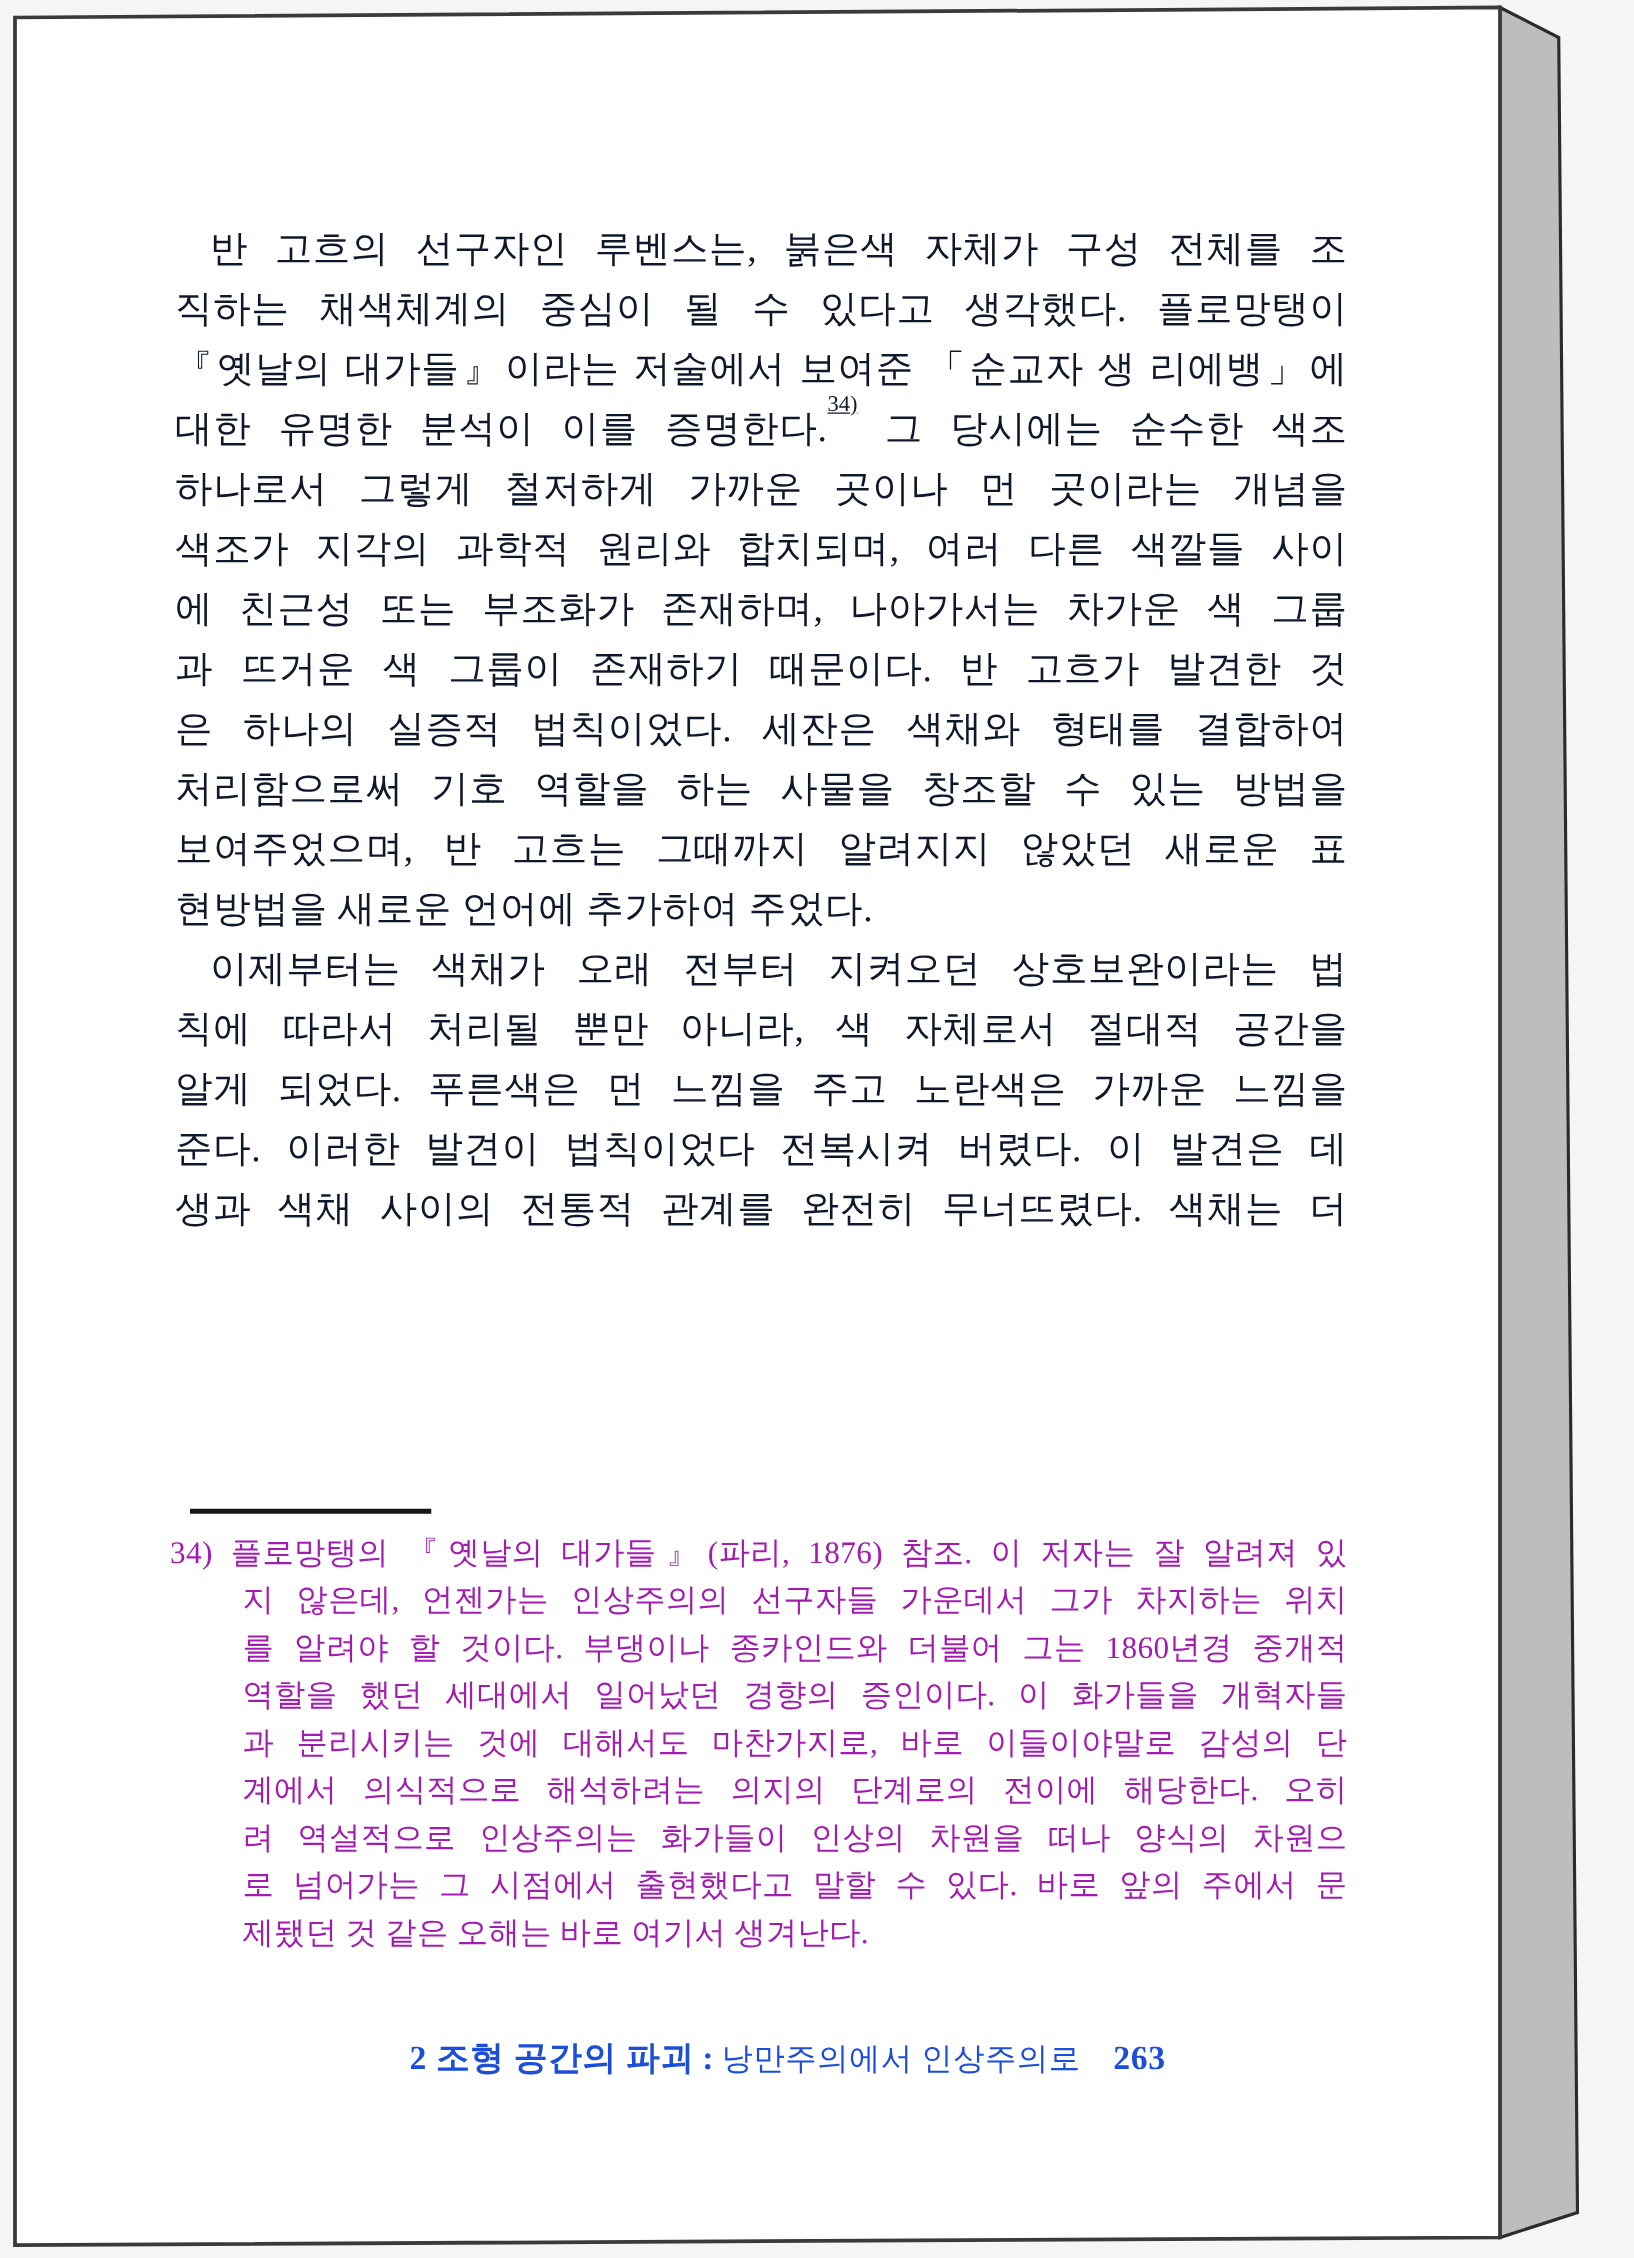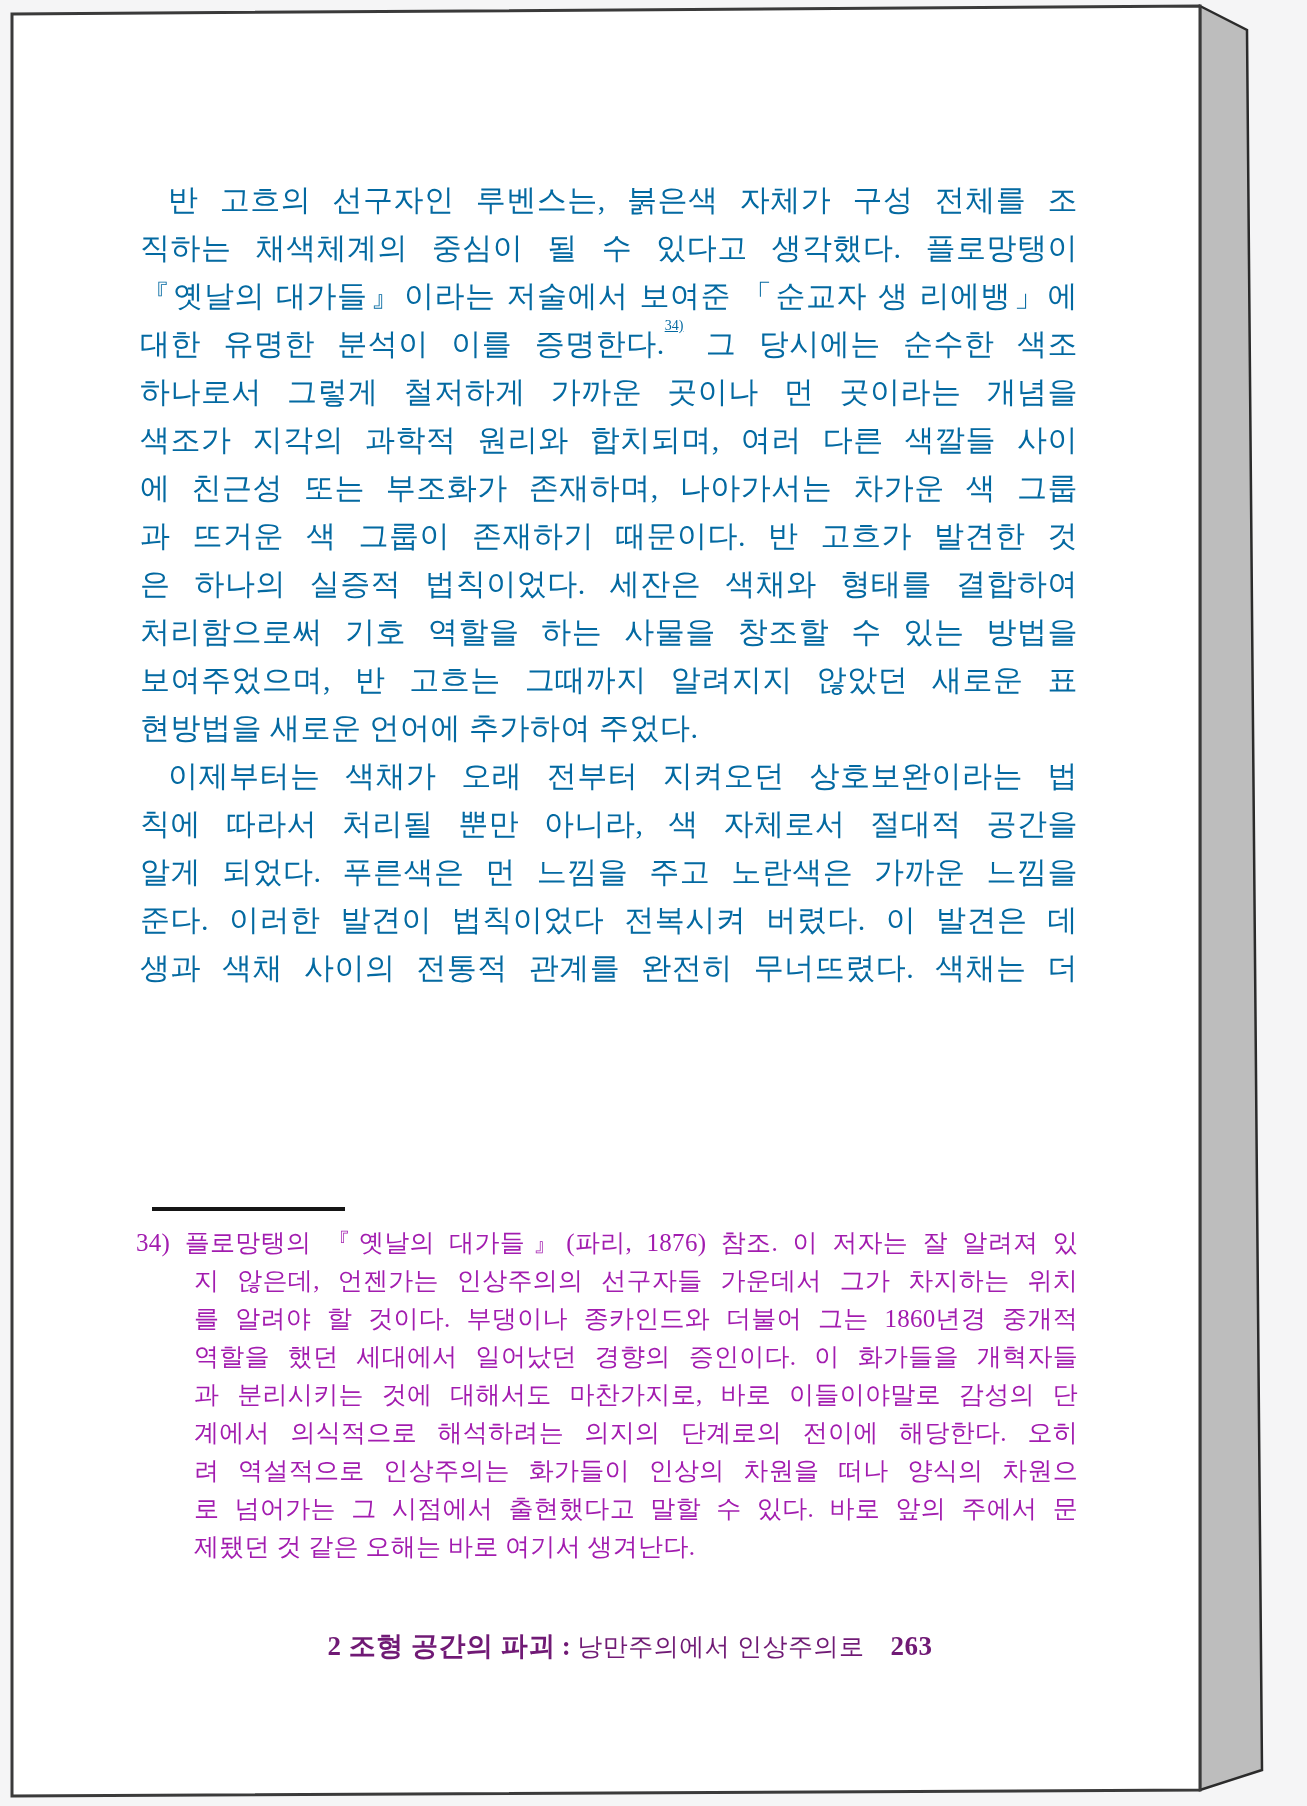--- a/index.html
+++ b/index.html
@@ -16,32 +16,32 @@
   }
   .bg-svg { position: absolute; left: 0; top: 0; }
 
   .page-content { position: absolute; left: 0; top: 0; width: 1307px; height: 1806px; }
 
   .body-text {
     position: absolute;
     left: 140px; top: 176px; width: 938px;
     font-size: 30px; line-height: 48px;
     letter-spacing: 0.5px;
-    color: #0369a1;
+    color: #0f172a;
   }
   .bline {
     text-align: justify;
     text-align-last: justify;
     white-space: normal;
   }
   .bline.indent { padding-left: 28px; }
   .bline.pl { text-align-last: left; }
 
   .fnref {
-    font-size: 14px;
+    font-size: 18px;
     line-height: 0;
     position: relative; top: -13px;
     letter-spacing: 0;
     text-decoration: underline;
   }
 
   .fn-sep {
     position: absolute;
     left: 152px; top: 1207px;
     width: 193px; height: 4px;
@@ -60,21 +60,21 @@
     text-align-last: justify;
   }
   .fn-line:not(:first-child) { padding-left: 58px; }
   .fn-line.pl { text-align-last: left; }
 
   .running-footer {
     position: absolute;
     left: 160px; top: 1628px; width: 940px;
     text-align: center;
     font-size: 27px;
-    color: #701a75;
+    color: #1d4ed8;
     letter-spacing: 0.5px;
     white-space: nowrap;
   }
   .footer-chapter { font-weight: bold; }
   .footer-colon { font-weight: bold; padding: 0 6px; }
   .footer-subtitle { font-size: 25px; }
   .footer-pagenum { font-weight: bold; margin-left: 26px; }
 </style>
 </head>
 <body>

